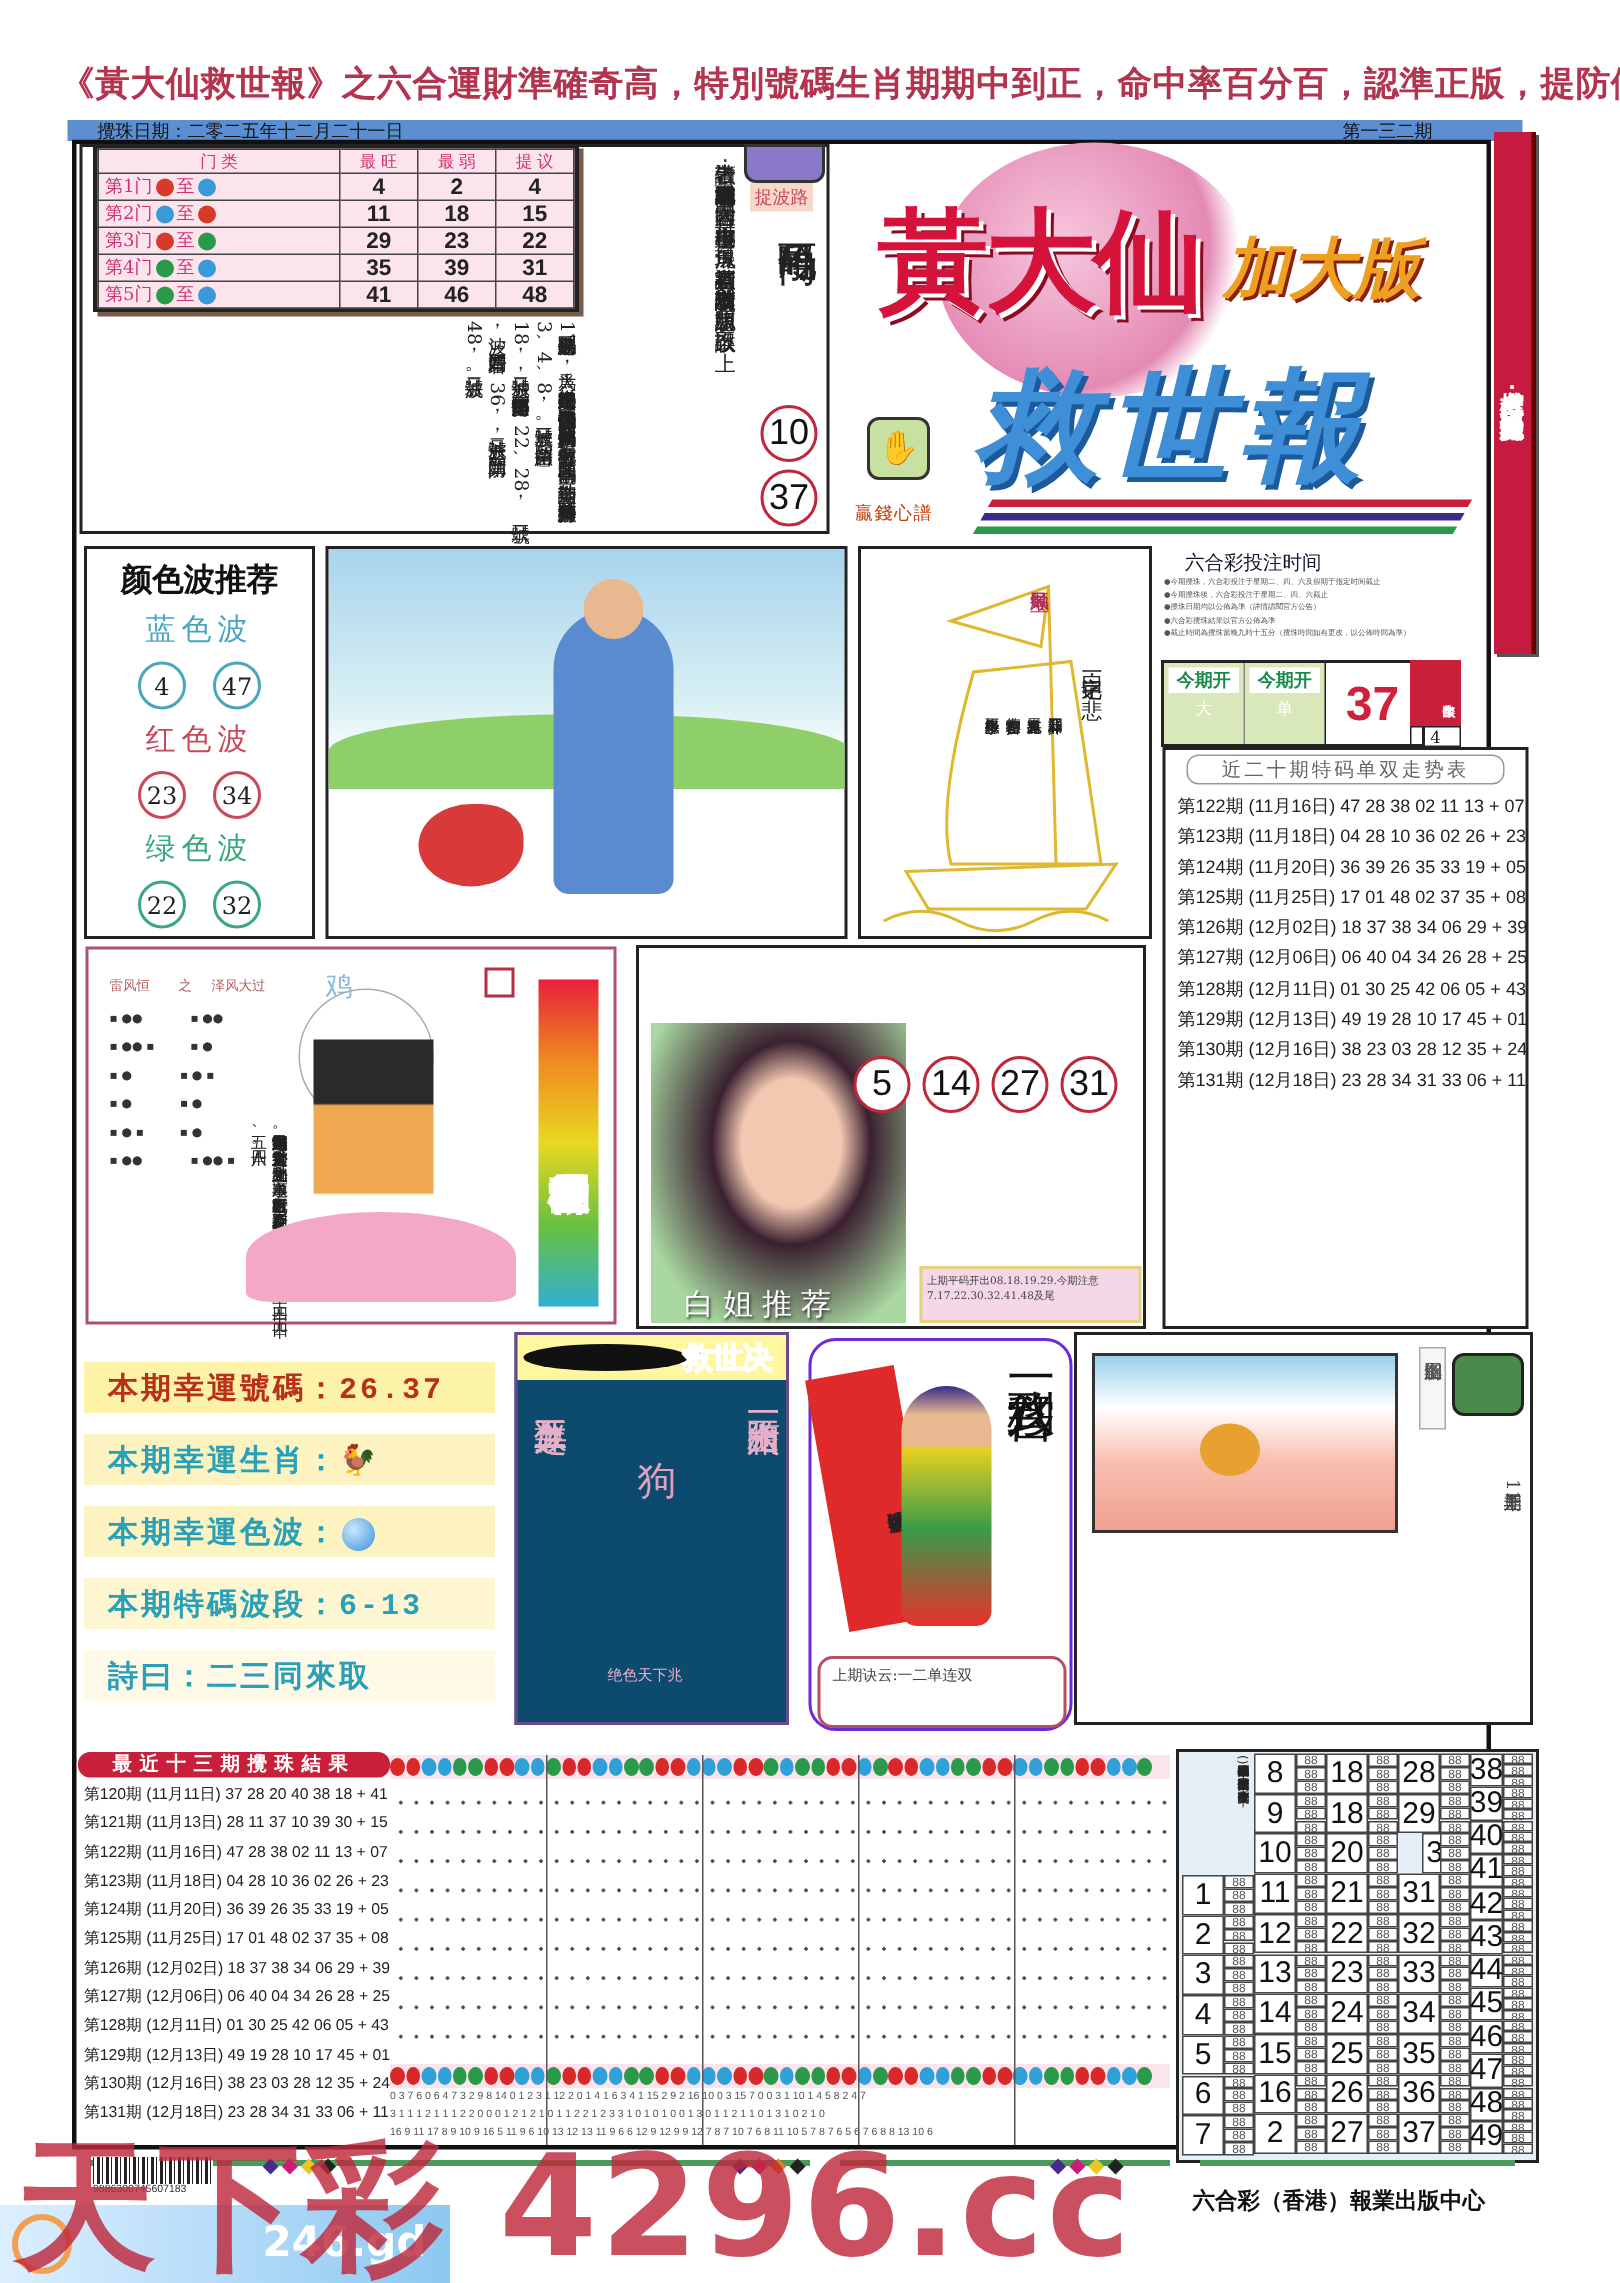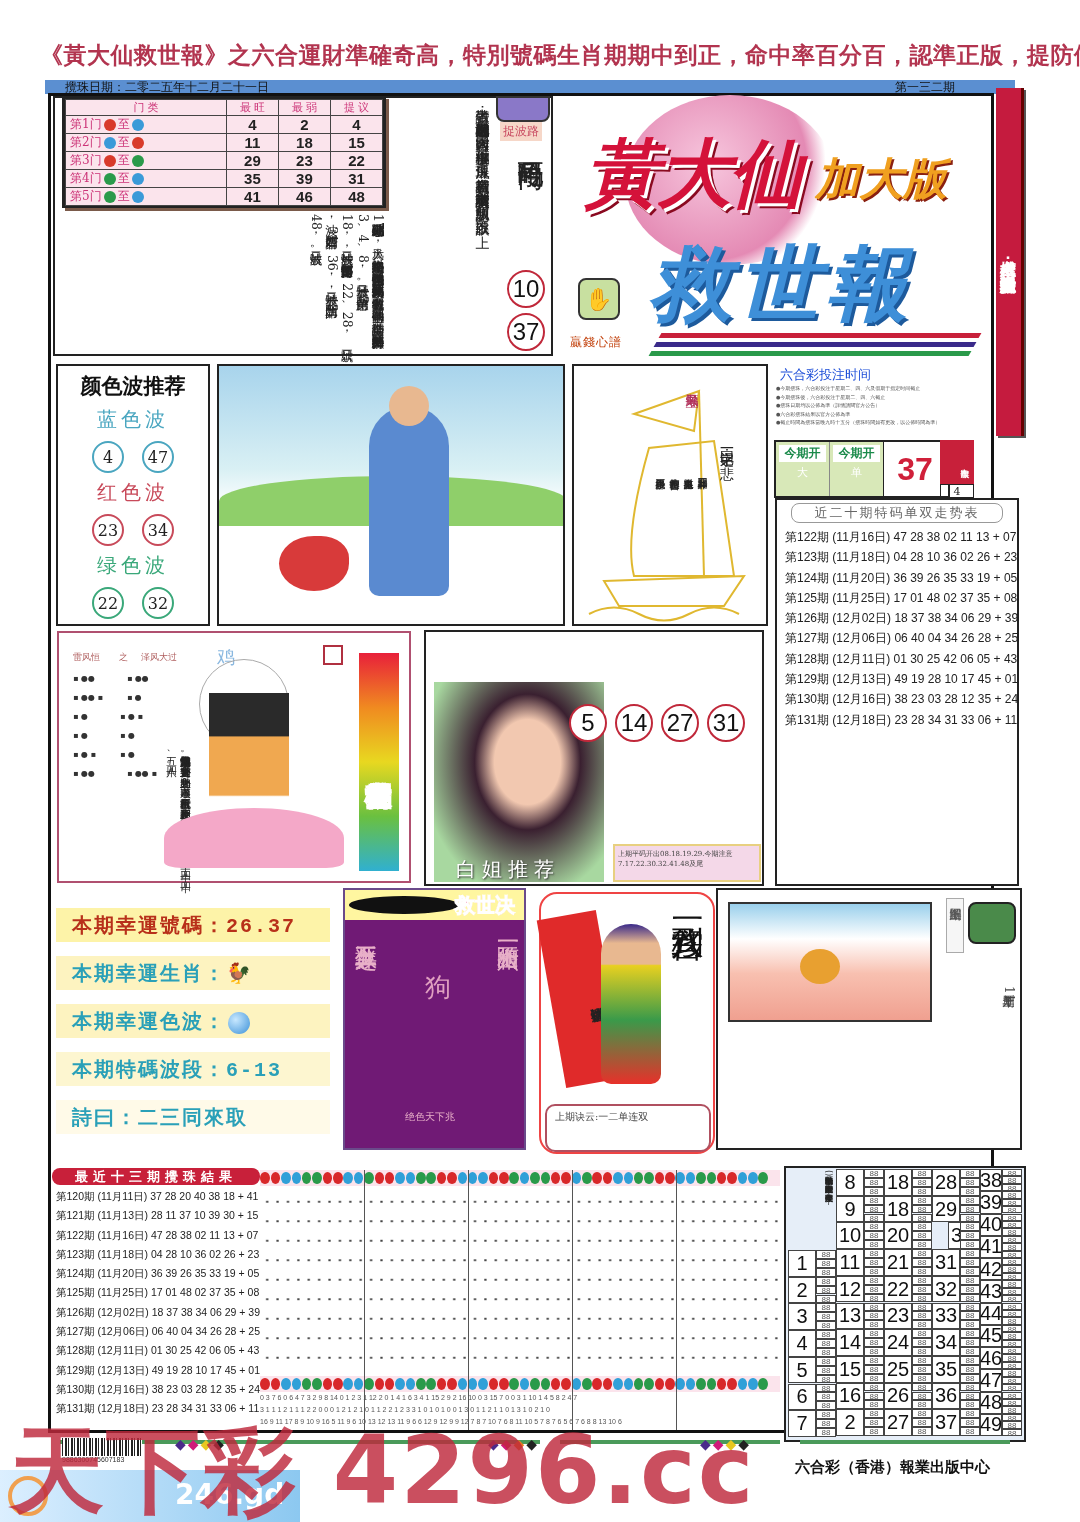--- a/index.html
+++ b/index.html
@@ -15,21 +15,21 @@
 
 .gate{left:62px;top:96px;width:324px;height:112px;background:#fbe4ec;border:3px solid #222;box-shadow:3px 3px 0 #7a5a4a}
 .gate table{width:100%;height:100%;border-collapse:collapse}
 .gate td,.gate th{border:1px solid #444;font-family:"Liberation Sans",sans-serif;font-size:15px;text-align:center;font-weight:bold}
 .gate th{color:#c37;font-size:11px;font-weight:normal;height:10px}
 .gate td.g{color:#c37;font-family:"DejaVu Serif",serif;font-weight:normal;font-size:12px;text-align:left;padding-left:4px;white-space:nowrap}
 .ball{display:inline-block;width:12px;height:12px;border-radius:50%;vertical-align:middle;margin:0 2px}
 .vtext{writing-mode:vertical-rl;font-size:12.5px;line-height:15.5px;color:#222}
 .lengmen{left:506px;top:140px;width:40px;font-size:26px;line-height:30px;writing-mode:vertical-rl;color:#222}
 .circ{display:flex;align-items:center;justify-content:center;border:2px solid #c0283a;border-radius:50%;font-family:"Liberation Sans",sans-serif;color:#111}
-.title1{left:585px;top:125px;font-size:74px;color:#d4123a;font-weight:bold;font-family:"DejaVu Sans",sans-serif;font-style:italic;letter-spacing:-2px;text-shadow:3px 3px 0 #fff,5px 5px 0 #8a0a20}
+.title1{left:585px;top:125px;font-size:74px;color:#d4123a;font-weight:bold;font-family:"DejaVu Sans",sans-serif;letter-spacing:-2px;text-shadow:3px 3px 0 #fff,5px 5px 0 #8a0a20}
 .title2{left:815px;top:150px;font-size:44px;color:#f0a020;font-weight:bold;font-family:"DejaVu Sans",sans-serif;font-style:italic;text-shadow:2px 2px 0 #8a2010}
 .title3{left:650px;top:230px;font-size:82px;color:#3e8fd8;font-weight:bold;font-family:"DejaVu Sans",sans-serif;font-style:italic;letter-spacing:6px;text-shadow:3px 3px 0 #1d5a9c}
 .stripe{position:absolute;height:5px;transform:skewX(-30deg)}
 .wave-title{font-family:"DejaVu Sans",sans-serif;font-weight:bold;font-size:21px;color:#111;text-align:center}
 .wave-name{font-size:20px;text-align:center;letter-spacing:4px}
 .wavecirc{width:32px;height:32px;border-radius:50%;border:2px solid;display:inline-flex;align-items:center;justify-content:center;font-size:16px;margin:0 9px}
 .trend{font-family:"Liberation Sans",sans-serif;font-size:12px;color:#222;white-space:nowrap}
 .trend div{height:20.3px;line-height:20.3px}
 .lucky div.row{height:34px;margin-bottom:14px;background:#fdf3a8;font-size:20px;font-weight:bold;line-height:34px;padding-left:16px;letter-spacing:2px}
 .res{font-family:"Liberation Sans",sans-serif;font-size:10.5px;color:#222;white-space:nowrap}
@@ -149,21 +149,21 @@
   </svg>
   <div class="abs vtext" style="left:110px;top:18px;height:50px;color:#b0305a;font-size:13px">顺风寻宝</div>
   <div class="abs vtext" style="left:145px;top:75px;height:120px;font-size:14px">一字记之曰：悲</div>
   <div class="abs vtext" style="left: 55px; top: 105px; height: 100px; width: 80px; font-size: 10px; line-height: 14px; white-space: pre;" id="sail-verse">三三兼并三四和好
 鬼有鬼路黑道多
 宫宫相护左右匀德
 不择手段多鋹患</div>
 </div>
 
 <div class="abs" style="left:776px;top:366px;width:214px;height:70px">
-  <div style="color:#1d4ed8;font-size:13px;margin-left:4px">六合彩投注时间</div>
+  <div style="color:#0f172a;font-size:13px;margin-left:14px">六合彩投注时间</div>
   <div id="bet-lines" style="font-size:5px;color:#555;line-height:8.5px">
       <div>●今期攪珠，六合彩投注于星期二、四、六及假期于指定时间截止</div>
       <div>●今期攪珠後，六合彩投注于星期二、四、六截止</div>
       <div>●攪珠日期均以公佈為準（詳情請閱官方公告）</div>
       <div>●六合彩攪珠結果以官方公佈為準</div>
       <div>●截止時間為攪珠當晚九時十五分（攪珠時間如有更改，以公佈時間為準）</div>
     </div>
 </div>
 
 <div class="abs" style="left:774px;top:440px;width:176px;height:58px;border:2px solid #222;display:flex">
@@ -230,32 +230,32 @@
 </div>
 
 <div class="abs lucky" style="left:56px;top:908px;width:274px">
   <div class="row" style="color:#b8301a"><span>本期幸運號碼：</span><span style="font-family:'Liberation Mono',monospace">26.37</span></div>
   <div class="row" style="color:#2aa0b8;background:#fdf3c0"><span>本期幸運生肖：</span><span>🐓</span></div>
   <div class="row" style="color:#2aa0b8;background:#fdf3c0"><span>本期幸運色波：</span><span class="ball" style="width:22px;height:22px;background:radial-gradient(circle at 35% 35%,#c8e8ff,#3a90d8)"></span></div>
   <div class="row" style="color:#2aa0b8;background:#fdf6d0"><span>本期特碼波段：</span><span style="font-family:'Liberation Mono',monospace">6-13</span></div>
   <div class="row" style="color:#2aa0b8;background:#fffae8"><span>詩曰：</span><span>二三同來取</span></div>
 </div>
 
-<div class="box" style="left:343px;top:888px;width:183px;height:262px;background:#701a75;border-color:#6a4a8a">
+<div class="box" style="left:343px;top:888px;width:183px;height:262px;background:#0c4a6e;border-color:#6a4a8a">
   <div style="height:30px;background:#fff6a0;position:relative">
     <div class="abs" style="left:4px;top:6px;width:110px;height:18px;background:#111;border-radius:50%"></div>
     <div class="abs" style="left:110px;top:2px;color:#e0206a;font-weight:bold;font-size:20px;-webkit-text-stroke:1px #fff">救世决</div>
   </div>
   <div class="abs vtext" style="left:8px;top:40px;height:175px;font-size:22px;line-height:26px;color:#e8b0c8">三五之数伴三至</div>
   <div class="abs vtext" style="left:150px;top:40px;height:175px;font-size:22px;line-height:26px;color:#e8b0c8">一六不出一相随</div>
   <div class="abs" style="left:80px;top:80px;font-size:26px;color:#e0a0c0">狗</div>
   <div class="abs" style="left:60px;top:220px;font-size:10px;color:#e8b0c8">绝色天下兆</div>
 </div>
 
-<div class="abs" style="left:539px;top:892px;width:176px;height:262px;border:2px solid #ef4444;border-radius:18px;background:#fff">
+<div class="abs" style="left:539px;top:892px;width:176px;height:262px;border:2px solid #6d28d9;border-radius:18px;background:#fff">
   <div class="abs" style="left:10px;top:20px;width:60px;height:170px;background:#e02a2a;transform:rotate(-10deg);writing-mode:vertical-rl;color:#222;font-size:14px;text-align:center;padding:6px;line-height:20px">小财神赢钱诀</div>
   <div class="abs" style="left:60px;top:30px;width:60px;height:160px;background:linear-gradient(#3a2a8a 0%,#e8b890 12%,#e8b890 25%,#e8d020 26%,#3a9a4a 60%,#e8302a 100%);border-radius:30px 30px 10px 10px"></div>
   <div class="abs vtext" style="left:128px;top:8px;height:190px;font-size:32px;line-height:38px;color:#111">八到一移宫</div>
   <div class="abs" style="left:4px;top:210px;width:166px;height:48px;border:2px solid #b05060;border-radius:10px;font-size:10px;padding:4px 8px;color:#444">上期诀云:一二单连双</div>
 </div>
 
 <div class="box" style="left:716px;top:888px;width:306px;height:262px">
   <div class="abs" style="left:10px;top:12px;width:204px;height:120px;border:2px solid #333;background:linear-gradient(#9ad0ec 0%,#fff 30%,#f8c0b0 60%,#f0a090 100%)">
     <div class="abs" style="left:70px;top:45px;width:40px;height:35px;background:#e8a030;border-radius:50%"></div>
   </div>

